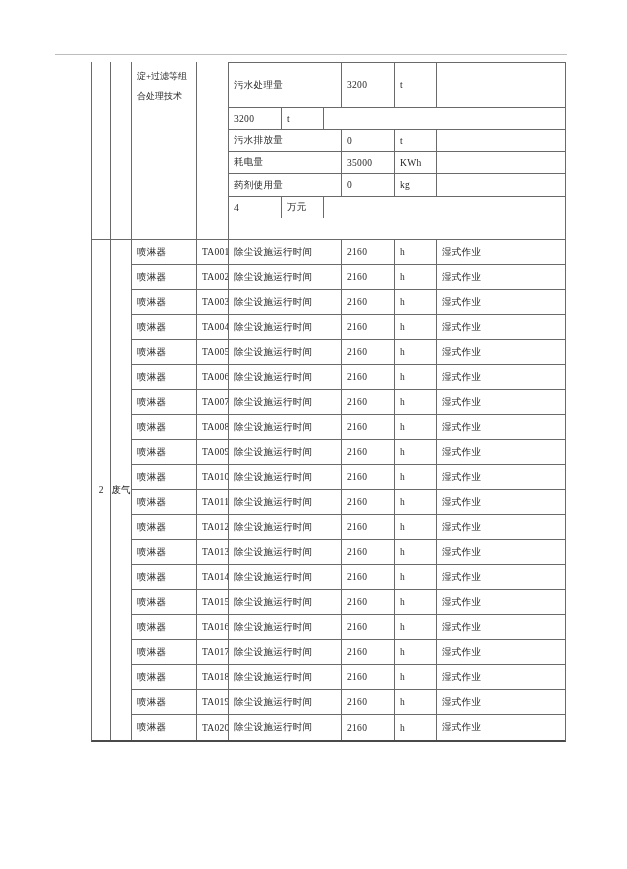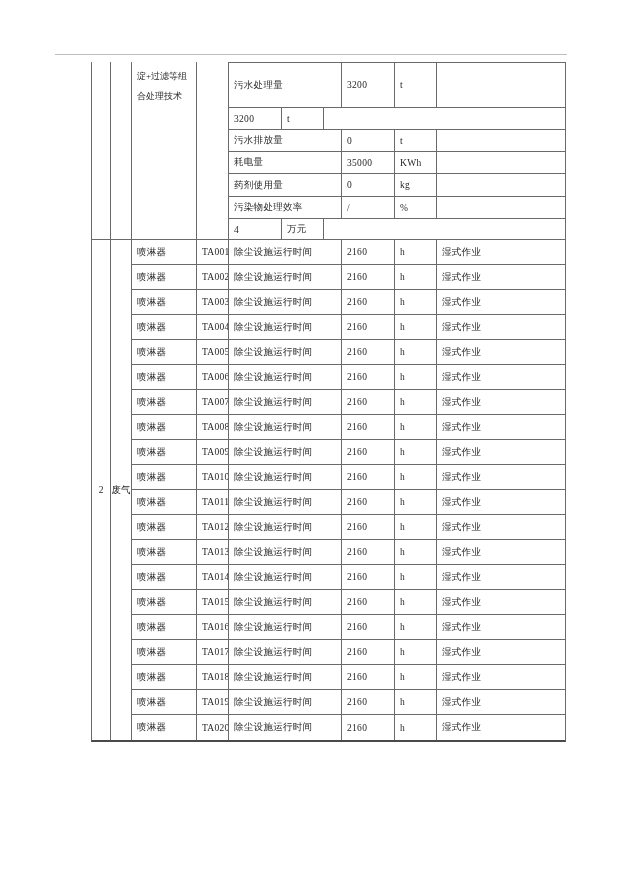--- a/index.html
+++ b/index.html
@@ -94,26 +94,20 @@
             <div class="c w6">35000</div>
             <div class="c w7">KWh</div>
             <div class="c w8 remark"></div>
           </div>
           <div class="r" style="height: 23px;">
             <div class="c w5">药剂使用量</div>
             <div class="c w6">0</div>
             <div class="c w7">kg</div>
             <div class="c w8 remark"></div>
           </div>
-          <div class="r" style="height: 22px;">
-            <div class="c w5">污染物处理效率</div>
-            <div class="c w6">/</div>
-            <div class="c w7">%</div>
-            <div class="c w8 remark"></div>
-          </div>
           <div class="r" style="height: 21px;">
             <div class="c w6">4</div>
             <div class="c w7">万元</div>
             <div class="c w8 remark"></div>
           </div>
         </div>
     </div>
 
     <div class="secB">
       <div class="cb w1">2</div>

